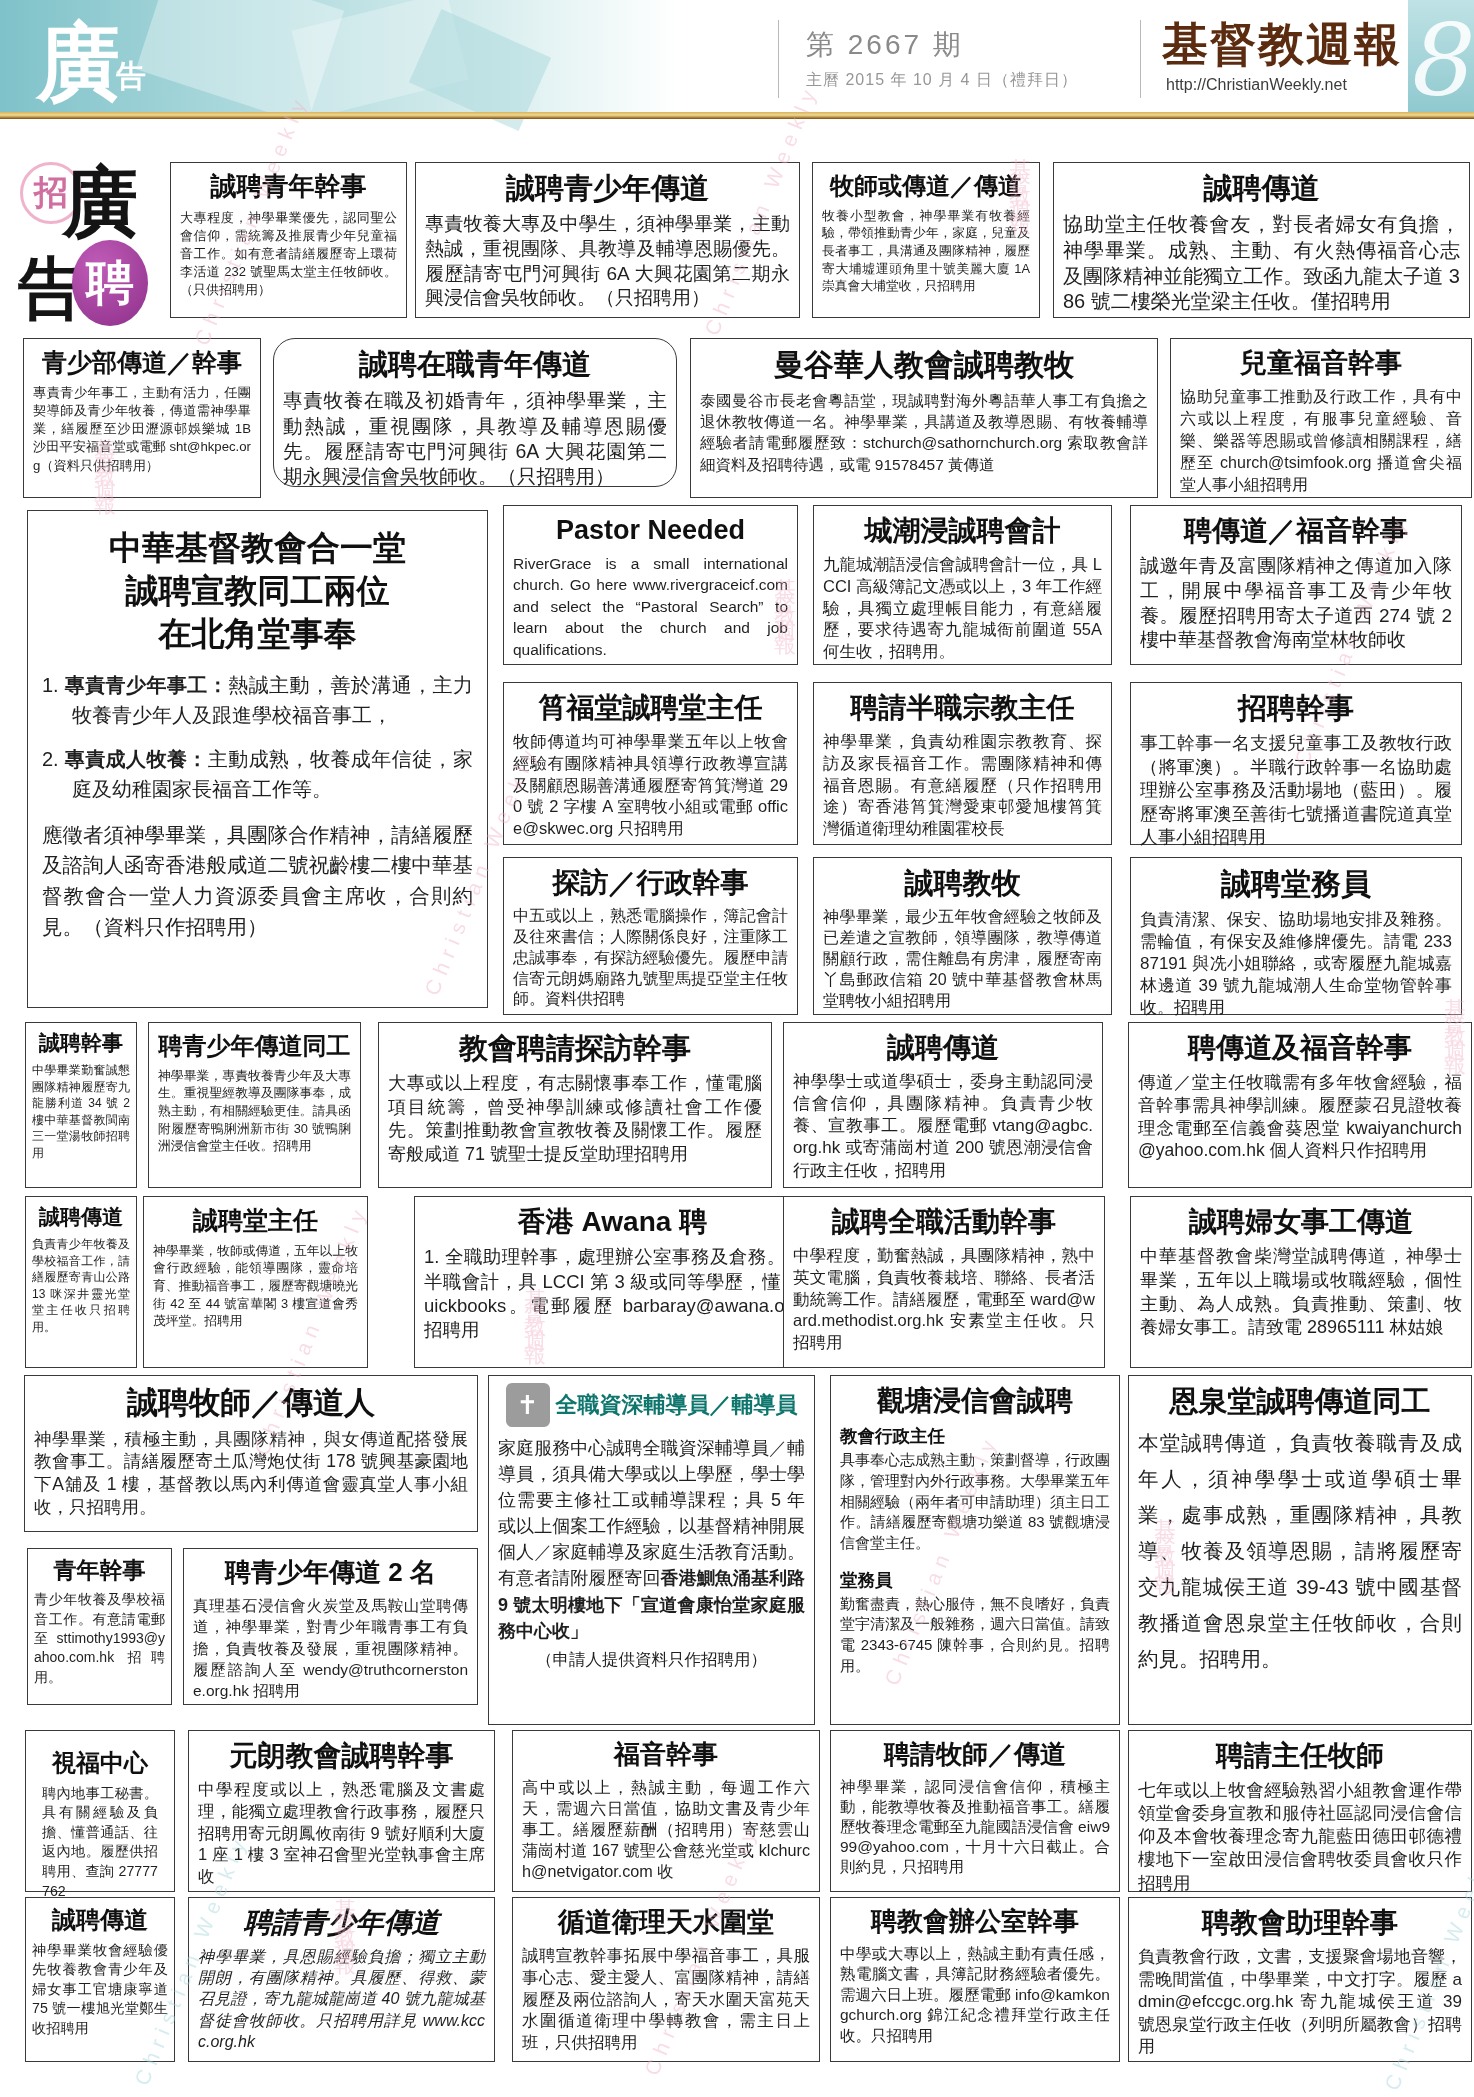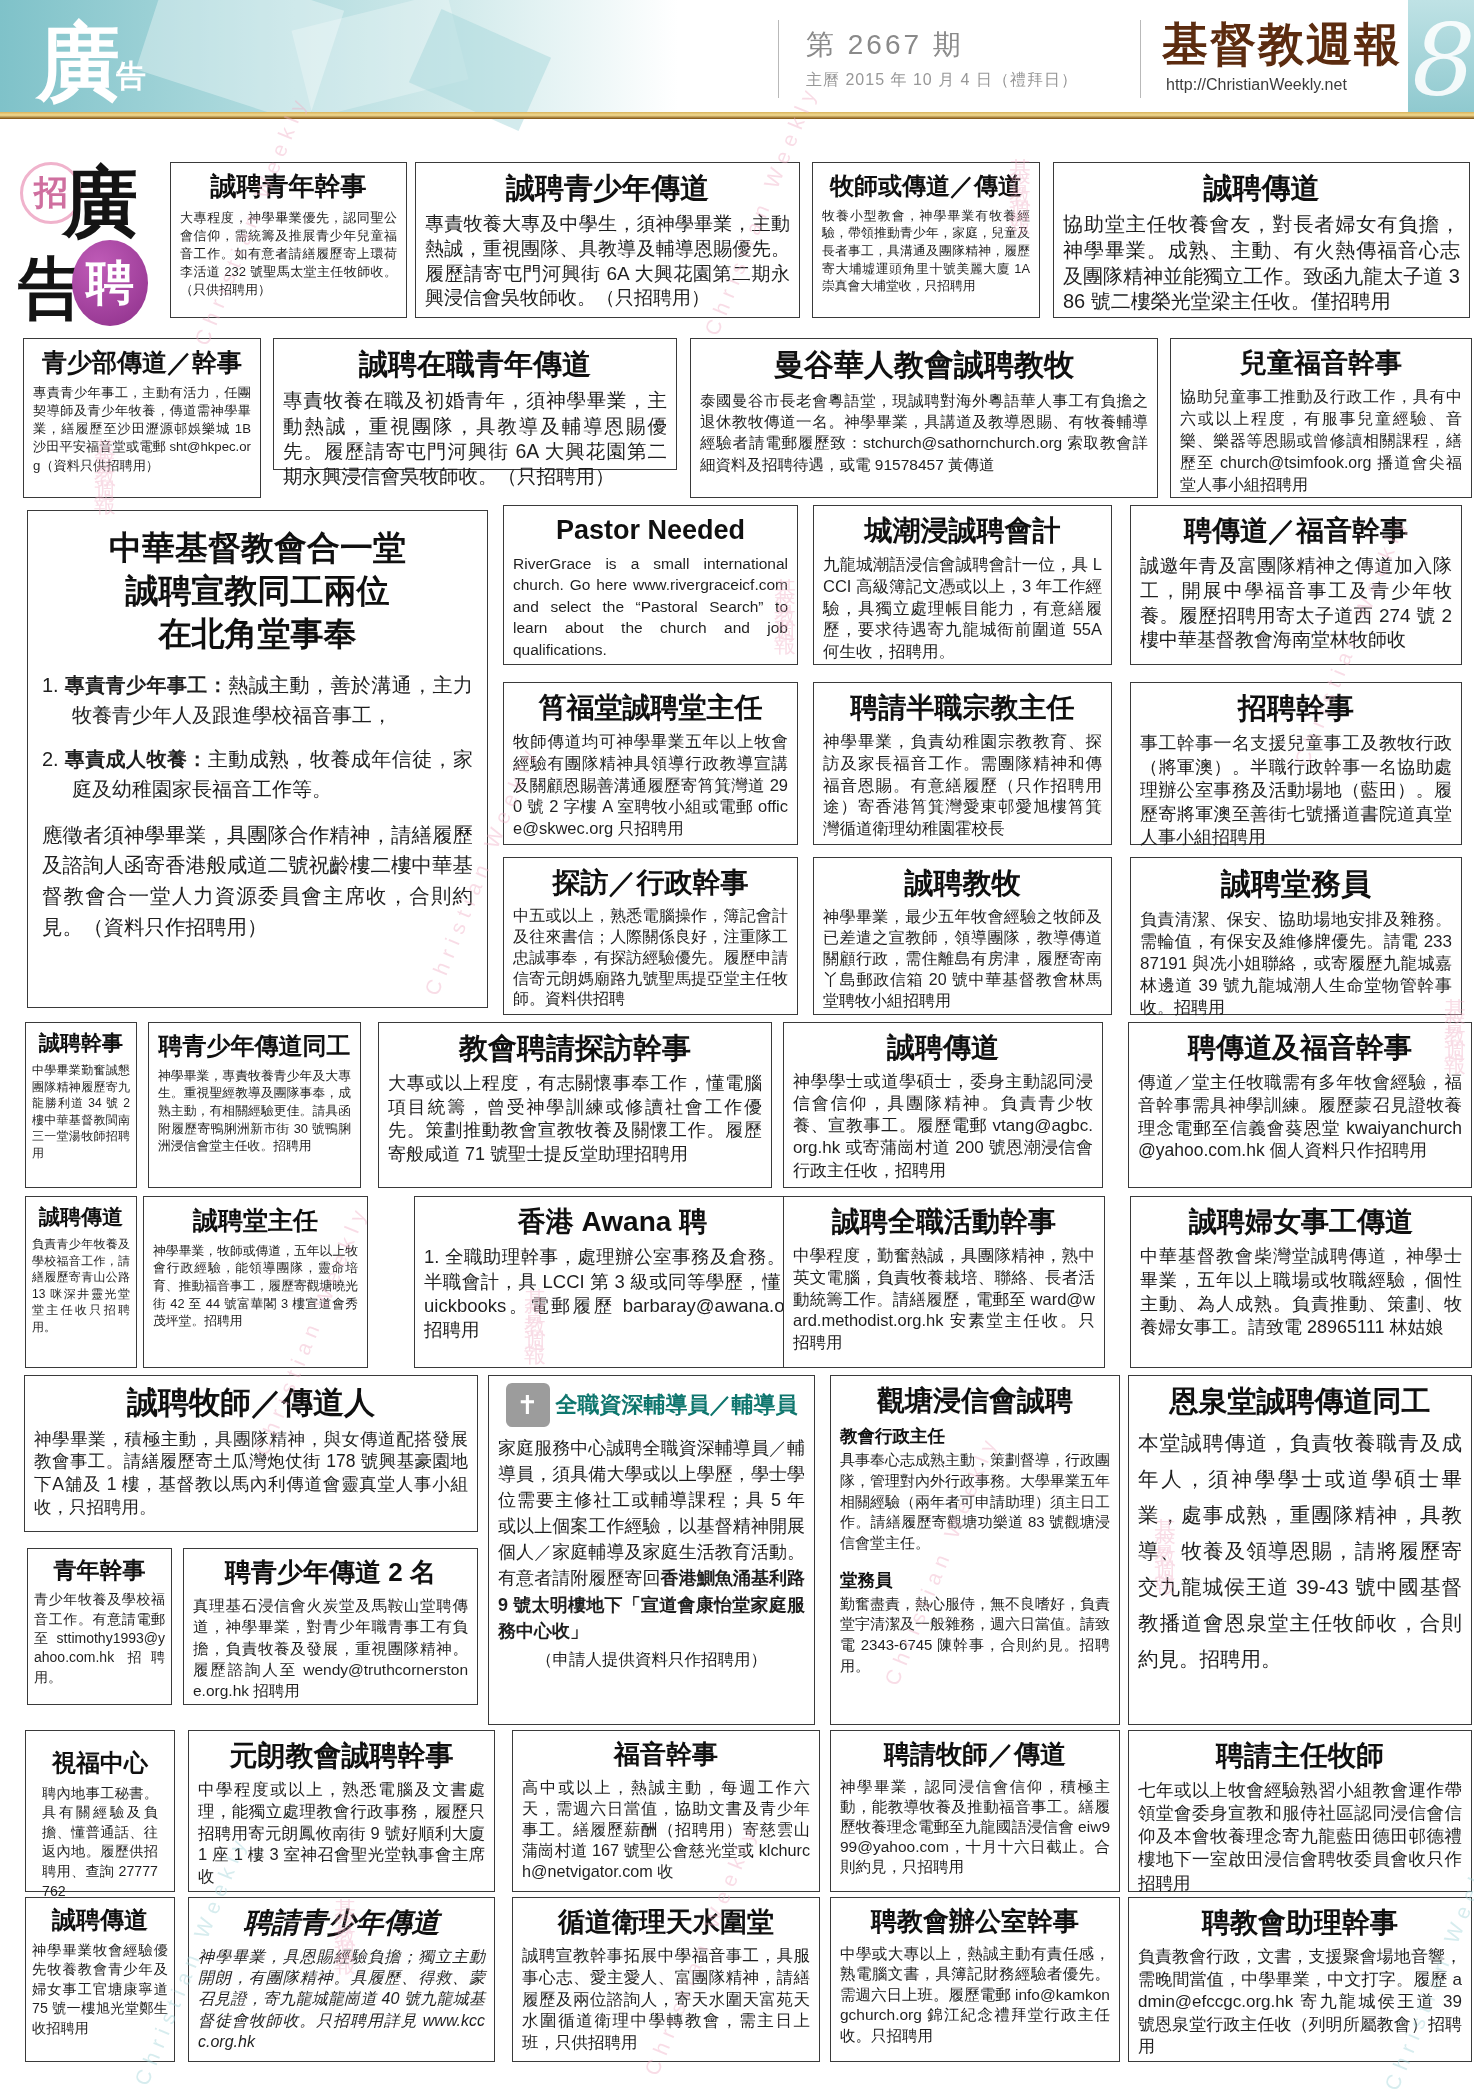--- a/index.html
+++ b/index.html
@@ -100,21 +100,21 @@
   </div>
   <div class="ad" style="left:1053px;top:162px;width:417px;height:156px;">
     <div class="ad-title" style="font-size:29px">誠聘傳道</div>
     <div class="ad-body" style="font-size:20px;line-height:1.28">協助堂主任牧養會友，對長者婦女有負擔，神學畢業。成熟、主動、有火熱傳福音心志及團隊精神並能獨立工作。致函九龍太子道 386 號二樓榮光堂梁主任收。僅招聘用</div>
   </div>
 
   <div class="ad" style="left:23px;top:338px;width:238px;height:160px;">
     <div class="ad-title" style="font-size:25px">青少部傳道／幹事</div>
     <div class="ad-body" style="font-size:13.2px">專責青少年事工，主動有活力，任團契導師及青少年牧養，傳道需神學畢業，繕履歷至沙田瀝源邨娛樂城 1B 沙田平安福音堂或電郵 sht@hkpec.org（資料只供招聘用）</div>
   </div>
-  <div class="ad" style="left:273px;top:338px;width:404px;height:132px;">
+  <div class="ad" style="left:273px;top:338px;width:404px;height:149px;border-radius:22px;">
     <div class="ad-title" style="font-size:29px">誠聘在職青年傳道</div>
     <div class="ad-body" style="font-size:19.5px;line-height:1.3">專責牧養在職及初婚青年，須神學畢業，主動熱誠，重視團隊，具教導及輔導恩賜優先。履歷請寄屯門河興街 6A 大興花園第二期永興浸信會吳牧師收。（只招聘用）</div>
   </div>
   <div class="ad" style="left:690px;top:338px;width:468px;height:160px;">
     <div class="ad-title" style="font-size:30px">曼谷華人教會誠聘教牧</div>
     <div class="ad-body" style="font-size:15.5px">泰國曼谷市長老會粵語堂，現誠聘對海外粵語華人事工有負擔之退休教牧傳道一名。神學畢業，具講道及教導恩賜、有牧養輔導經驗者請電郵履歷致：stchurch@sathornchurch.org 索取教會詳細資料及招聘待遇，或電 91578457 黃傳道</div>
   </div>
   <div class="ad" style="left:1170px;top:338px;width:302px;height:160px;">
     <div class="ad-title" style="font-size:27px">兒童福音幹事</div>
     <div class="ad-body" style="font-size:16px">協助兒童事工推動及行政工作，具有中六或以上程度，有服事兒童經驗、音樂、樂器等恩賜或曾修讀相關課程，繕歷至 church@tsimfook.org 播道會尖福堂人事小組招聘用</div>

